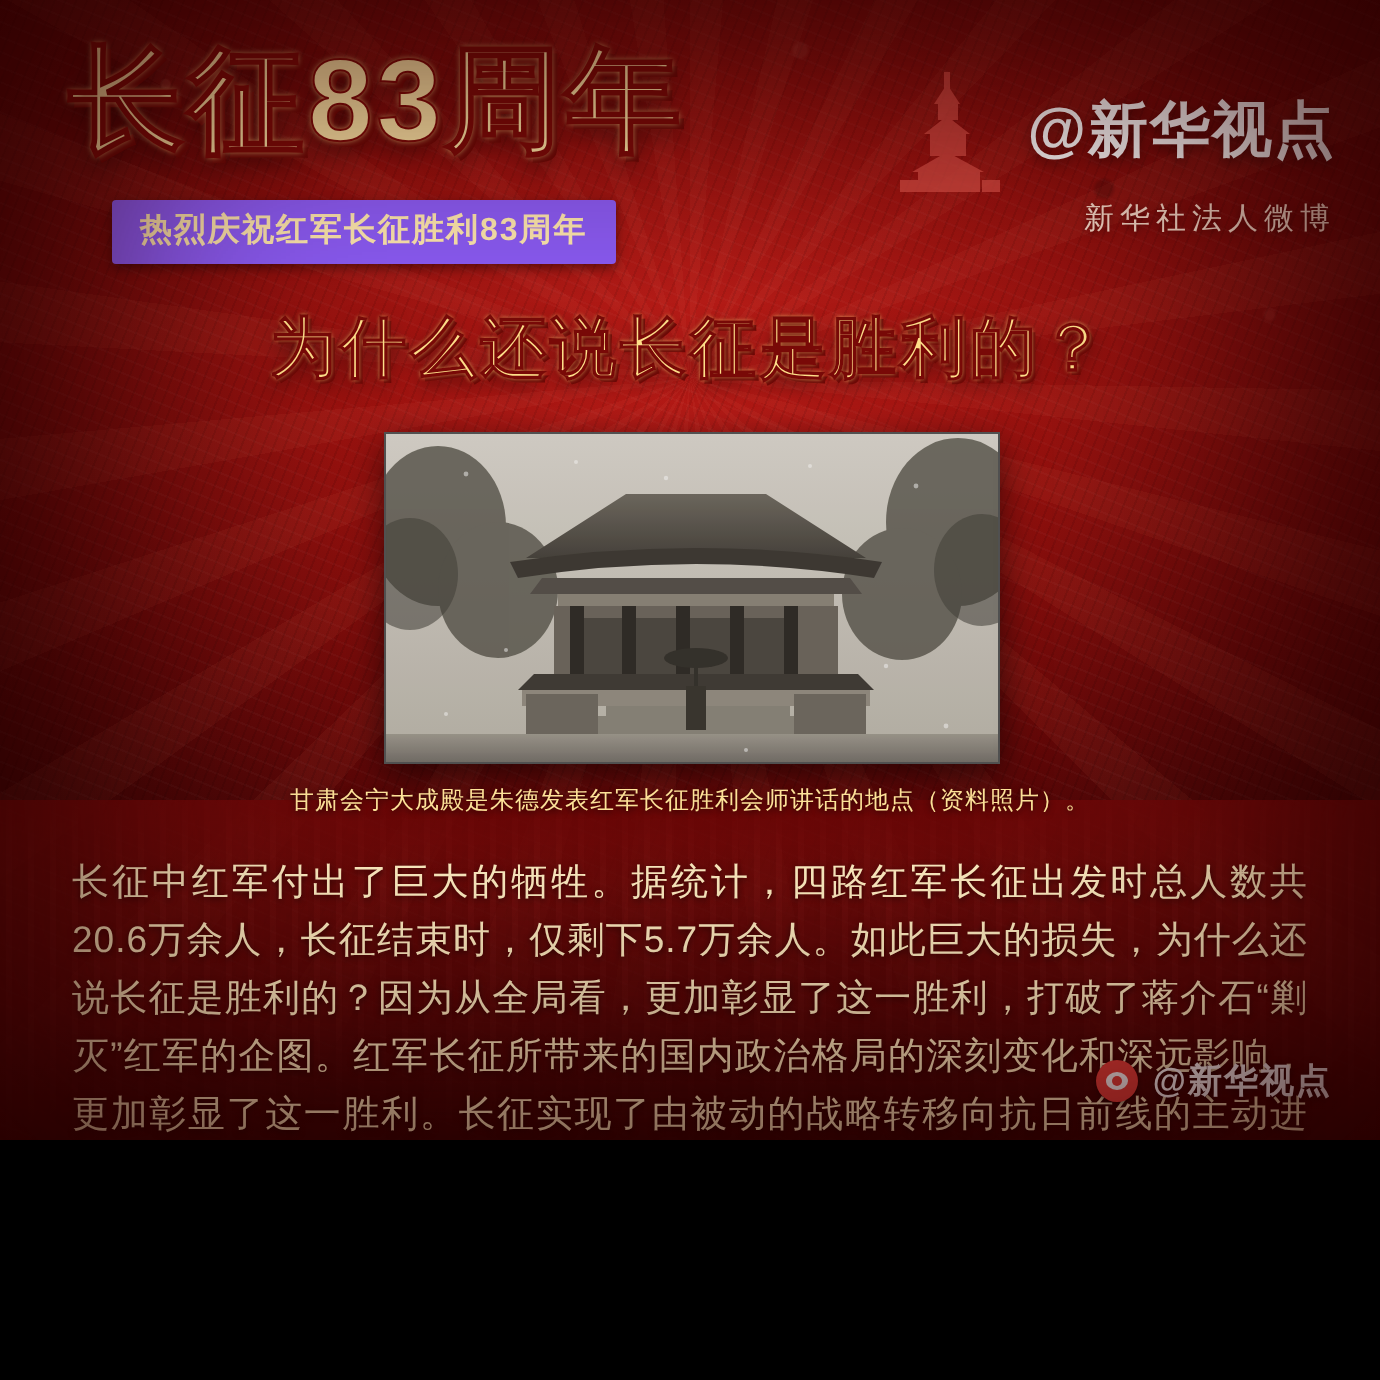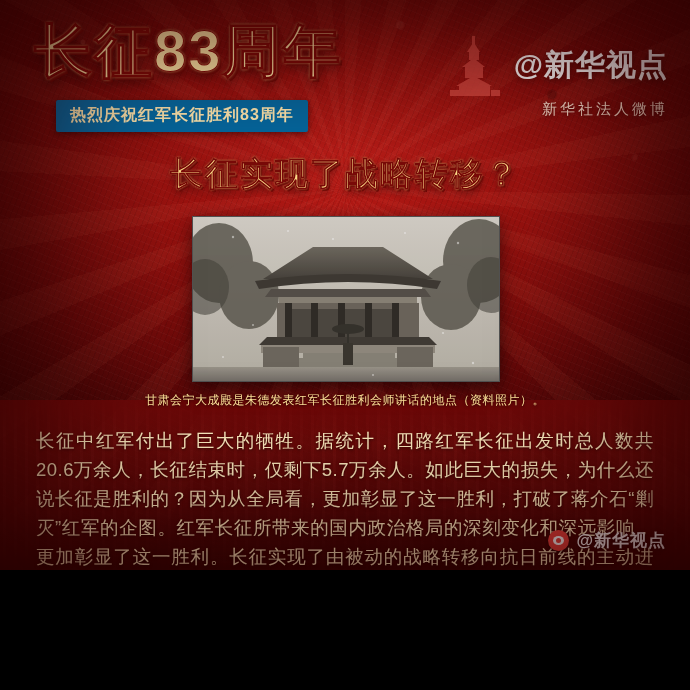--- a/index.html
+++ b/index.html
@@ -87,21 +87,21 @@
       0 0 3px rgba(255,220,140,0.9),
       3px 3px 0 #6d0907,
       -1px -1px 0 #6d0907,
       0 5px 12px rgba(0,0,0,0.55);
     -webkit-text-stroke: 1px #7d0b08;
   }
   .title-sub-bar {
     position: absolute;
     left: 56px;
     top: 100px;
-    background: #0369a1;
+    background: #8b5cf6;
     padding: 5px 14px 6px 14px;
     border-radius: 2px;
     box-shadow: 0 2px 6px rgba(0,0,0,0.45);
   }
   .title-sub-bar span {
     font-size: 16px;
     font-weight: bold;
     color: #ffe9b0;
     letter-spacing: 1px;
     white-space: nowrap;
@@ -267,21 +267,21 @@
               <rect x="43" y="56" width="9" height="6"></rect>
             </g>
           </svg>
         </span>
         <span class="brand-name">@新华视点</span>
       </div>
       <div class="brand-sub">新华社法人微博</div>
     </div>
   </div>
 
-  <div class="question">长征实现了战略转移？</div>
+  <div class="question">为什么还说长征是胜利的？</div>
 
   <div class="photo-wrap">
     <svg class="photo-svg" viewBox="0 0 306 164" preserveAspectRatio="none" aria-hidden="true">
       <defs>
         <linearGradient id="sky" x1="0" y1="0" x2="0" y2="1">
           <stop offset="0%" stop-color="#d8d4cb"></stop>
           <stop offset="100%" stop-color="#b9b4a9"></stop>
         </linearGradient>
         <linearGradient id="roofg" x1="0" y1="0" x2="0" y2="1">
           <stop offset="0%" stop-color="#6f6a60"></stop>

